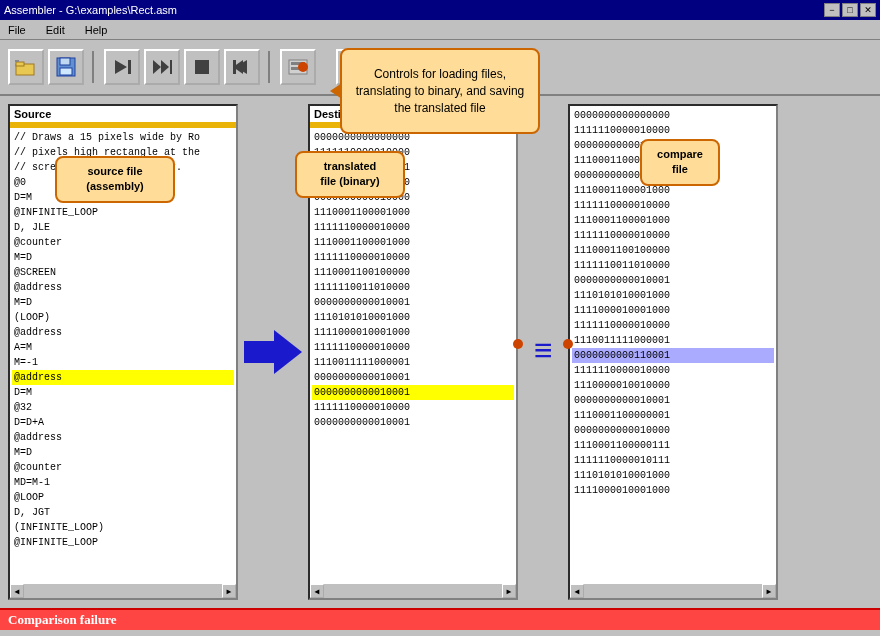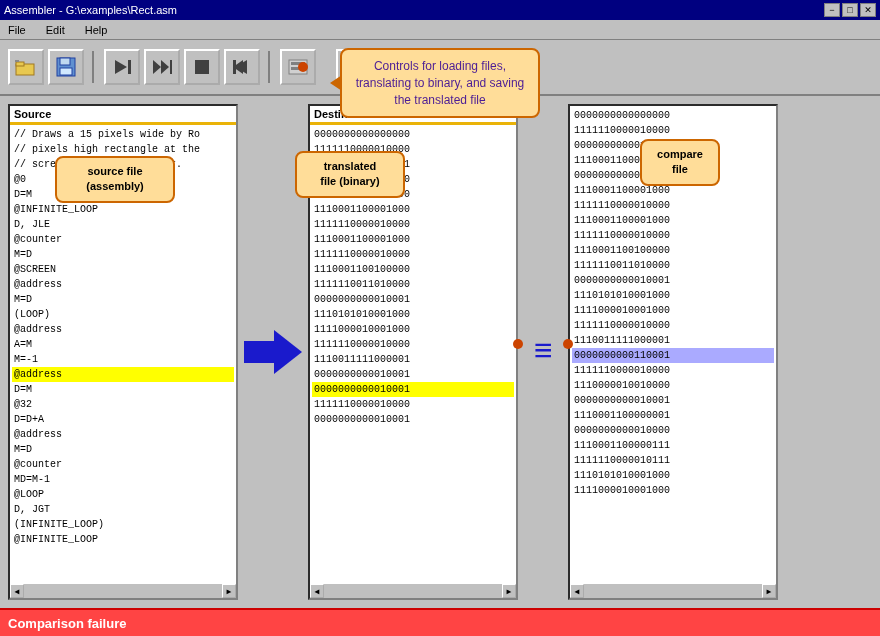--- a/index.html
+++ b/index.html
@@ -83,24 +83,24 @@
       height: 32px;
       border-left: 2px solid #808080;
       margin: 0 4px;
     }
     
     .tooltip-balloon {
       position: absolute;
       background: #ffdd99;
       border: 2px solid #cc6600;
       border-radius: 8px;
-      padding: 8px 12px;
+      padding: 16px 12px;
       font-family: Arial, sans-serif;
       font-size: 12px;
-      color: #4c1d95;
+      color: #000000;
       width: 200px;
       text-align: center;
       line-height: 1.4;
       top: 8px;
       left: 340px;
       z-index: 10;
     }
     .tooltip-balloon::before {
       content: '';
       position: absolute;
@@ -124,21 +124,21 @@
     }
     
     .panel {
       display: flex;
       flex-direction: column;
       border: 2px inset #808080;
       background: white;
     }
     .panel-header {
       background: white;
-      border-bottom: 3px solid #eab308;
+      border-bottom: 6px solid #eab308;
       font-weight: bold;
       font-family: Arial, sans-serif;
       font-size: 11px;
       padding: 2px 4px;
       color: black;
     }
     .panel-content {
       flex: 1;
       overflow: hidden;
       padding: 2px;
@@ -193,25 +193,25 @@
       background: #ffff00;
       display: block;
     }
     .code-line.selected {
       background: #aaaaff;
     }
     
     .status-bar {
       background: #ff4444;
       color: white;
-      font-family: Liberation Sans, sans-serif;
+      font-family: Liberation Serif, serif;
       font-weight: bold;
       font-size: 13px;
       padding: 4px 8px;
-      height: 28px;
+      height: 22px;
       display: flex;
       align-items: center;
       border-top: 2px solid #cc0000;
     }
     
     .annotation-balloon {
       position: absolute;
       background: #ffdd99;
       border: 2px solid #cc6600;
       border-radius: 8px;

